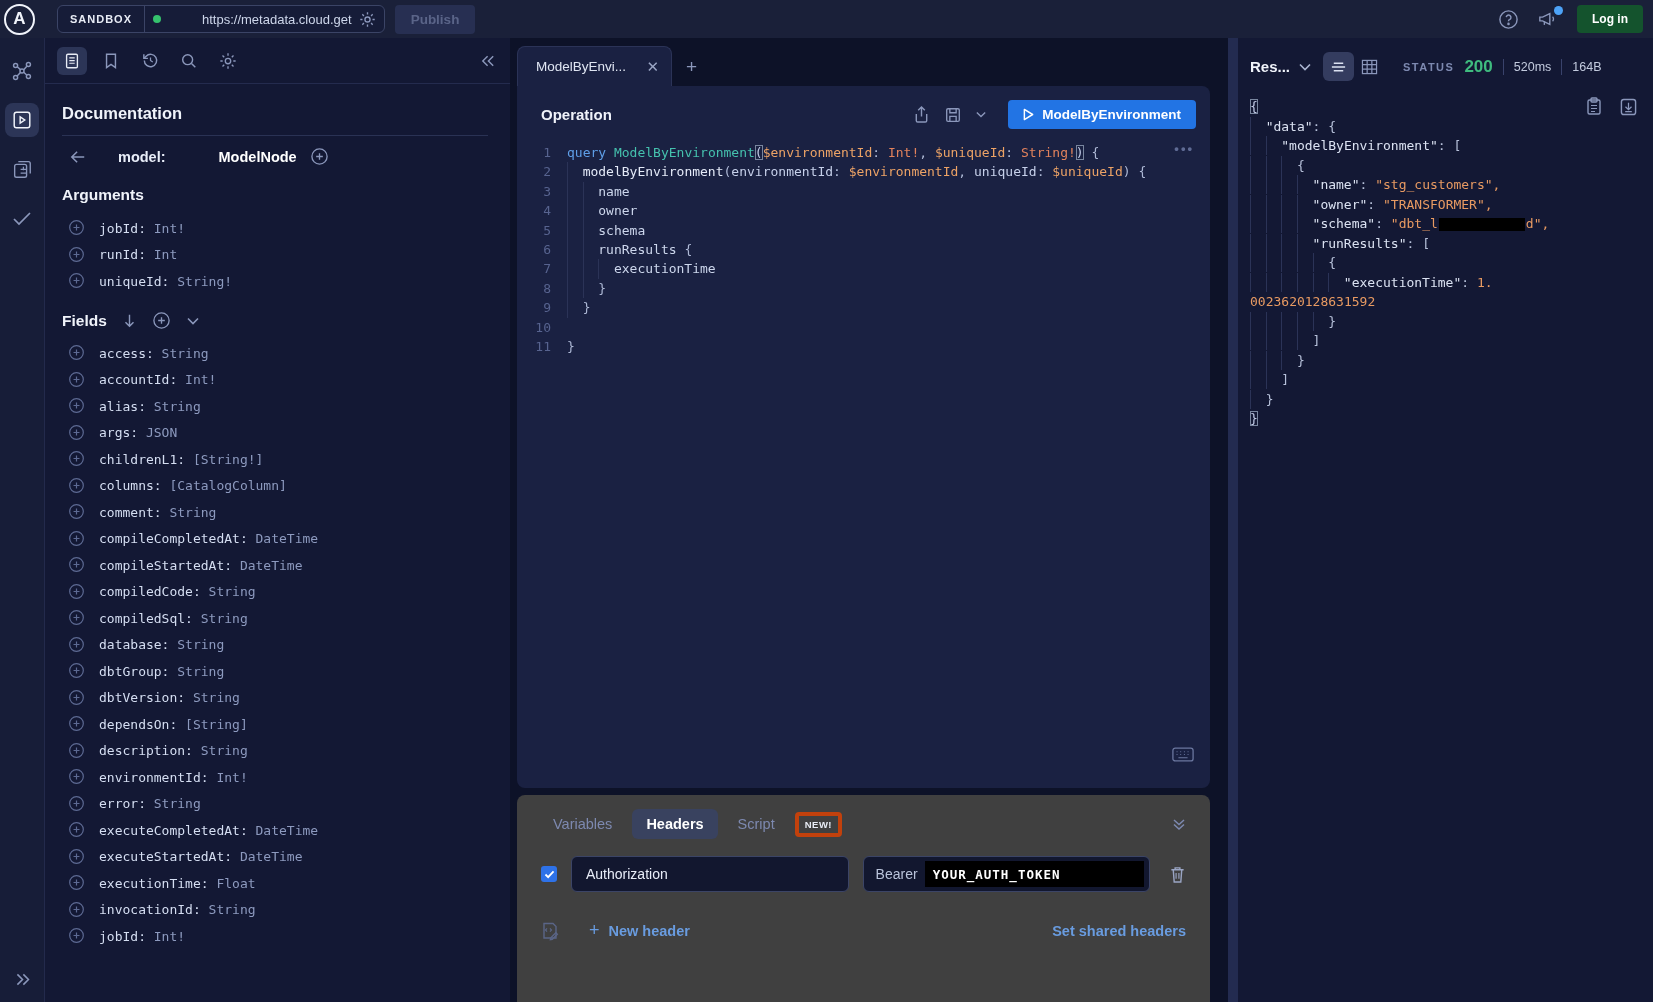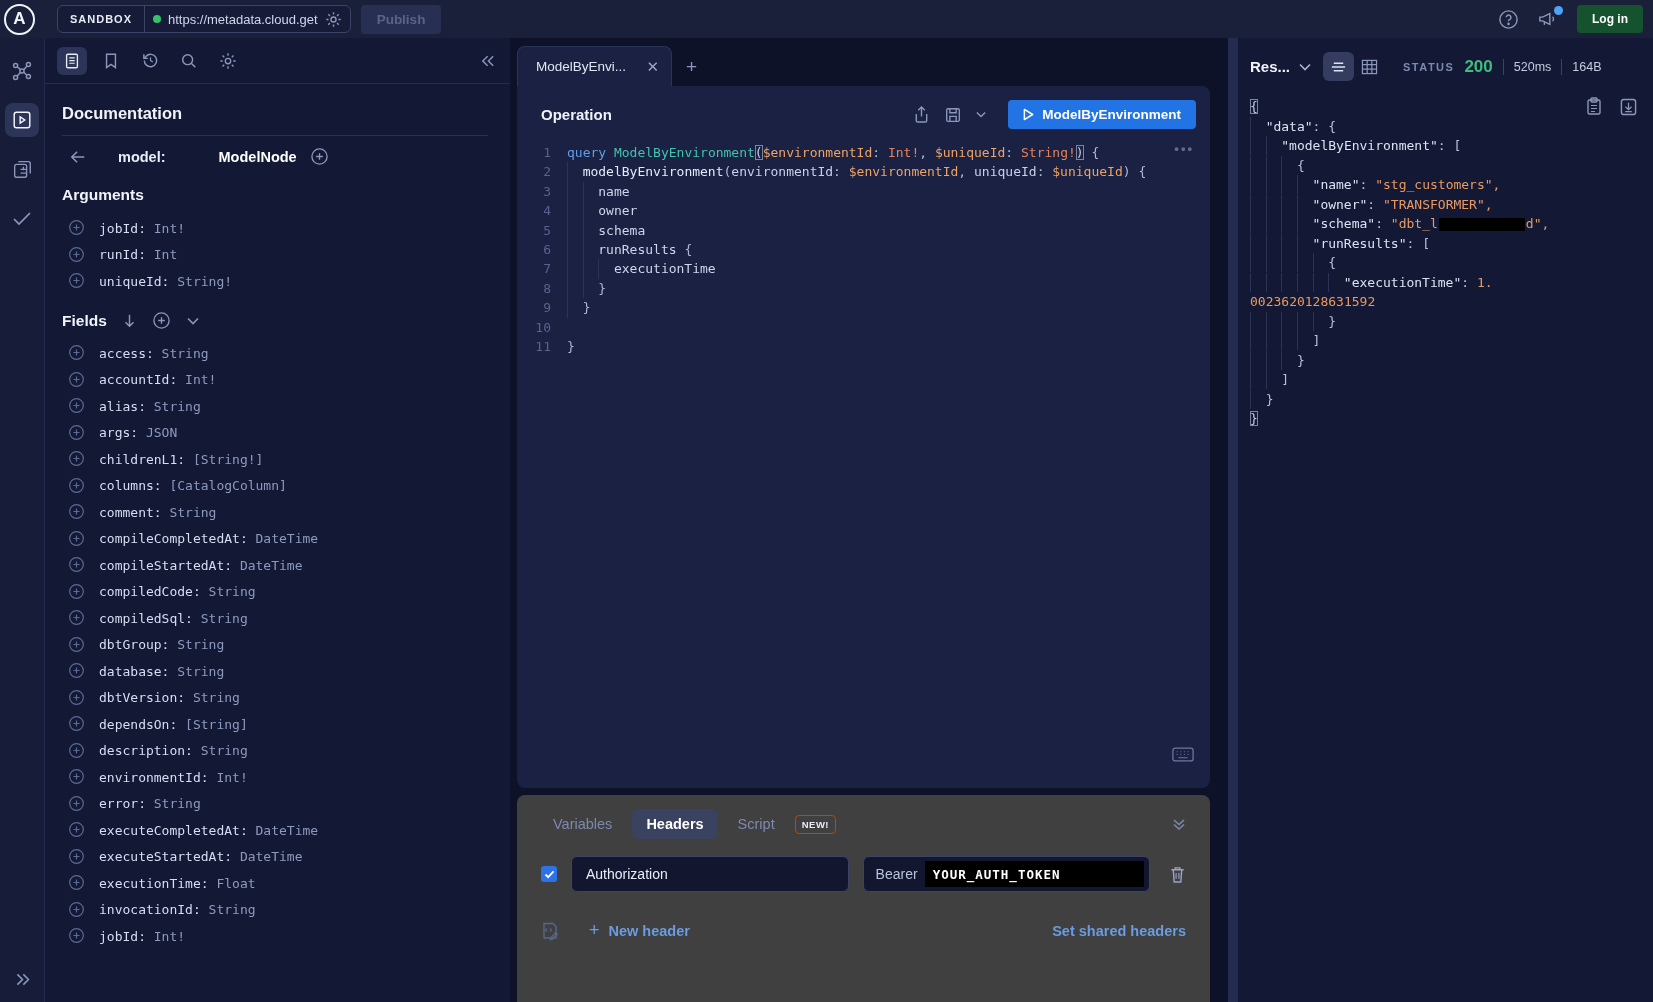--- a/index.html
+++ b/index.html
@@ -8,21 +8,21 @@
   .mono { font-family:"DejaVu Sans Mono", monospace; }
 
   
   .topbar { height:38px; background:#1a2039; display:flex; align-items:center; padding:0 10px 0 4px; }
   .logo { width:31px; height:31px; border-radius:50%; border:2px solid #f0f3fa; display:flex; align-items:center; justify-content:center;
           font-weight:bold; font-size:17px; color:#f0f3fa; margin-right:22px; }
   .urlbox { display:flex; align-items:center; height:28px; border:1px solid #3b4466; border-radius:6px; background:#161c38; overflow:hidden; }
   .sandbox-lbl { font-size:11px; font-weight:bold; letter-spacing:1px; color:#e8ecf5; padding:0 12px; border-right:1px solid #3b4466; height:100%; display:flex; align-items:center; }
   .url-inner { display:flex; align-items:center; gap:7px; padding:0 8px; }
   .greendot { width:8px; height:8px; border-radius:50%; background:#35c26d; flex:none; }
-  .url-text { font-size:13px; color:#cdd6ea; max-width:176px; overflow:hidden; white-space:nowrap; }
+  .url-text { font-size:13px; color:#cdd6ea; max-width:176px; overflow:hidden; white-space:nowrap;margin-left:34px; }
   .icon { display:inline-flex; align-items:center; justify-content:center; color:#8b97bb; flex:none; }
   .btn-publish { margin-left:10px; background:#272f52; color:#5a6488; font-size:13.5px; font-weight:bold; border:none; border-radius:4px; padding:7px 16px; }
   .topbar-right { margin-left:auto; display:flex; align-items:center; gap:18px; }
   .mega-wrap { position:relative; }
   .mega-dot { position:absolute; top:-3px; right:-4px; width:9px; height:9px; border-radius:50%; background:#4da3f7; }
   .btn-login { background:#14532d; color:#fff; font-size:12px; font-weight:bold; border:none; border-radius:4px; padding:7px 15px; }
 
   
   .main { display:flex; height:964px; }
   .rail { width:45px; background:#171d38; border-right:1px solid #232a4c; display:flex; flex-direction:column; align-items:center; padding-top:16px; }
@@ -76,21 +76,21 @@
   .tk-p{color:#aeb9d6;} .tk-w{color:#e4eaf8;} .tk-a{color:#c6d0ea;} .tk-f{color:#ccd6ec;}
   .tk-bm{color:#c3cce8; box-shadow:inset 0 0 0 1px #79869f;}
   .tk-K{color:#dbe2f2;} .tk-S{color:#e89a62;} .tk-N{color:#e89a62;} .tk-P{color:#b7c1da;}
   .tk-R{display:inline-block; height:13px; background:#000; vertical-align:middle; margin:0 1px;}
 
   
   .req-card { margin-top:7px; flex:1; background:#404040; border-radius:8px 8px 0 0; padding:14px 24px 0 24px; }
   .req-tabs { display:flex; align-items:center; gap:8px; }
   .req-tab { font-size:14.5px; color:#7d89b0; padding:7px 12px; }
   .req-tab.active { background:#39425f; color:#fff; font-weight:bold; border-radius:6px; padding:7px 14px; }
-  .new-badge { font-size:9.5px; font-weight:bold; letter-spacing:.5px; color:#e8ecf5; border:1px solid #c2410c; border-radius:4px; padding:3px 6px; }
+  .new-badge { font-size:9.5px; font-weight:bold; letter-spacing:.5px; color:#e8ecf5; border:4px solid #c2410c; border-radius:4px; padding:3px 6px; }
   .req-collapse { margin-left:auto; color:#7d89b0; }
   .hdr-row { display:flex; align-items:center; margin-top:17px; gap:14px; }
   .chk { width:16px; height:16px; border-radius:3px; background:#2e72e8; display:flex; align-items:center; justify-content:center; flex:none; }
   .hdr-key { width:280px; height:36px; background:#12172f; border:1px solid #3b4466; border-radius:6px; color:#e8edf8;
              font-size:14px; padding:0 14px; font-family:"Liberation Sans", sans-serif; }
   .hdr-val { width:290px; height:36px; background:#12172f; border:1px solid #3b4466; border-radius:6px; display:flex; align-items:center; padding:0 5px 0 12px; gap:7px; }
   .bearer { font-size:14px; color:#b9c3da; flex:none; }
   .tok-redact { flex:1; height:26px; background:#000; display:flex; align-items:center; padding-left:8px;
                 font-family:"DejaVu Sans Mono", monospace; font-size:12.5px; font-weight:bold; letter-spacing:1px; color:#fff; }
   .hdr-trash { color:#9aa5c4; margin-left:5px; }
@@ -404,30 +404,30 @@
             </span>
             <span><span class="dr-name">compiledSql:</span><span class="dr-type"> String</span></span>
           </div>
           <div class="doc-row">
             <span class="icon">
               <svg width="17" height="17" viewBox="0 0 20 20" fill="none" stroke="#5d6a93" stroke-width="1.4">
                 <circle cx="10" cy="10" r="8"></circle>
                 <path d="M10 6.5v7M6.5 10h7"></path>
               </svg>
             </span>
+            <span><span class="dr-name">database:</span><span class="dr-type"> String</span></span>
+          </div>
+          <div class="doc-row">
+            <span class="icon">
+              <svg width="17" height="17" viewBox="0 0 20 20" fill="none" stroke="#5d6a93" stroke-width="1.4">
+                <circle cx="10" cy="10" r="8"></circle>
+                <path d="M10 6.5v7M6.5 10h7"></path>
+              </svg>
+            </span>
             <span><span class="dr-name">dbtGroup:</span><span class="dr-type"> String</span></span>
-          </div>
-          <div class="doc-row">
-            <span class="icon">
-              <svg width="17" height="17" viewBox="0 0 20 20" fill="none" stroke="#5d6a93" stroke-width="1.4">
-                <circle cx="10" cy="10" r="8"></circle>
-                <path d="M10 6.5v7M6.5 10h7"></path>
-              </svg>
-            </span>
-            <span><span class="dr-name">database:</span><span class="dr-type"> String</span></span>
           </div>
           <div class="doc-row">
             <span class="icon">
               <svg width="17" height="17" viewBox="0 0 20 20" fill="none" stroke="#5d6a93" stroke-width="1.4">
                 <circle cx="10" cy="10" r="8"></circle>
                 <path d="M10 6.5v7M6.5 10h7"></path>
               </svg>
             </span>
             <span><span class="dr-name">dbtVersion:</span><span class="dr-type"> String</span></span>
           </div>

